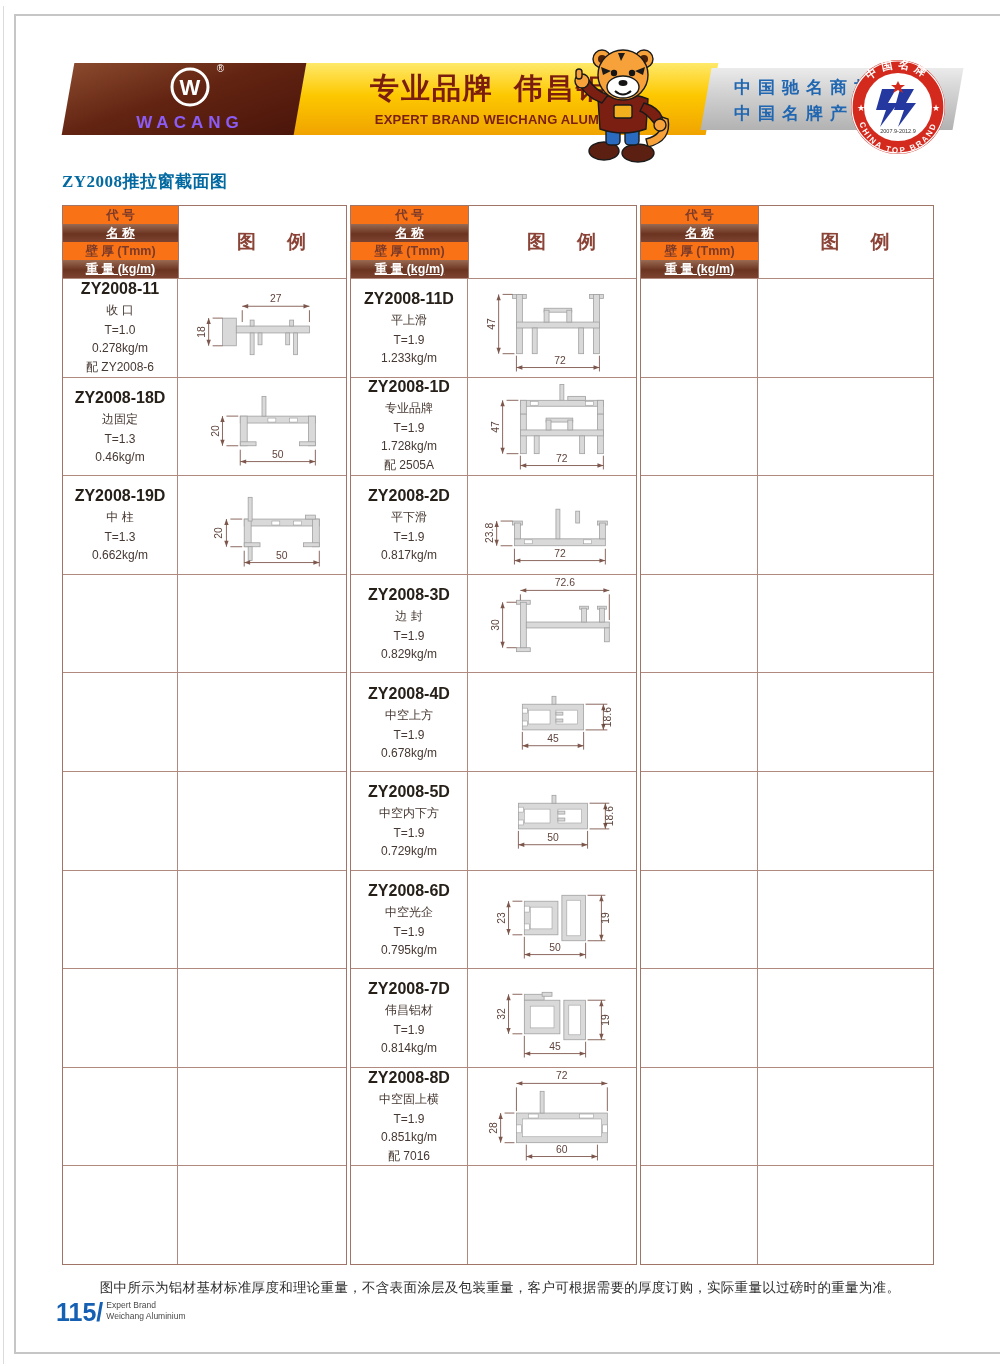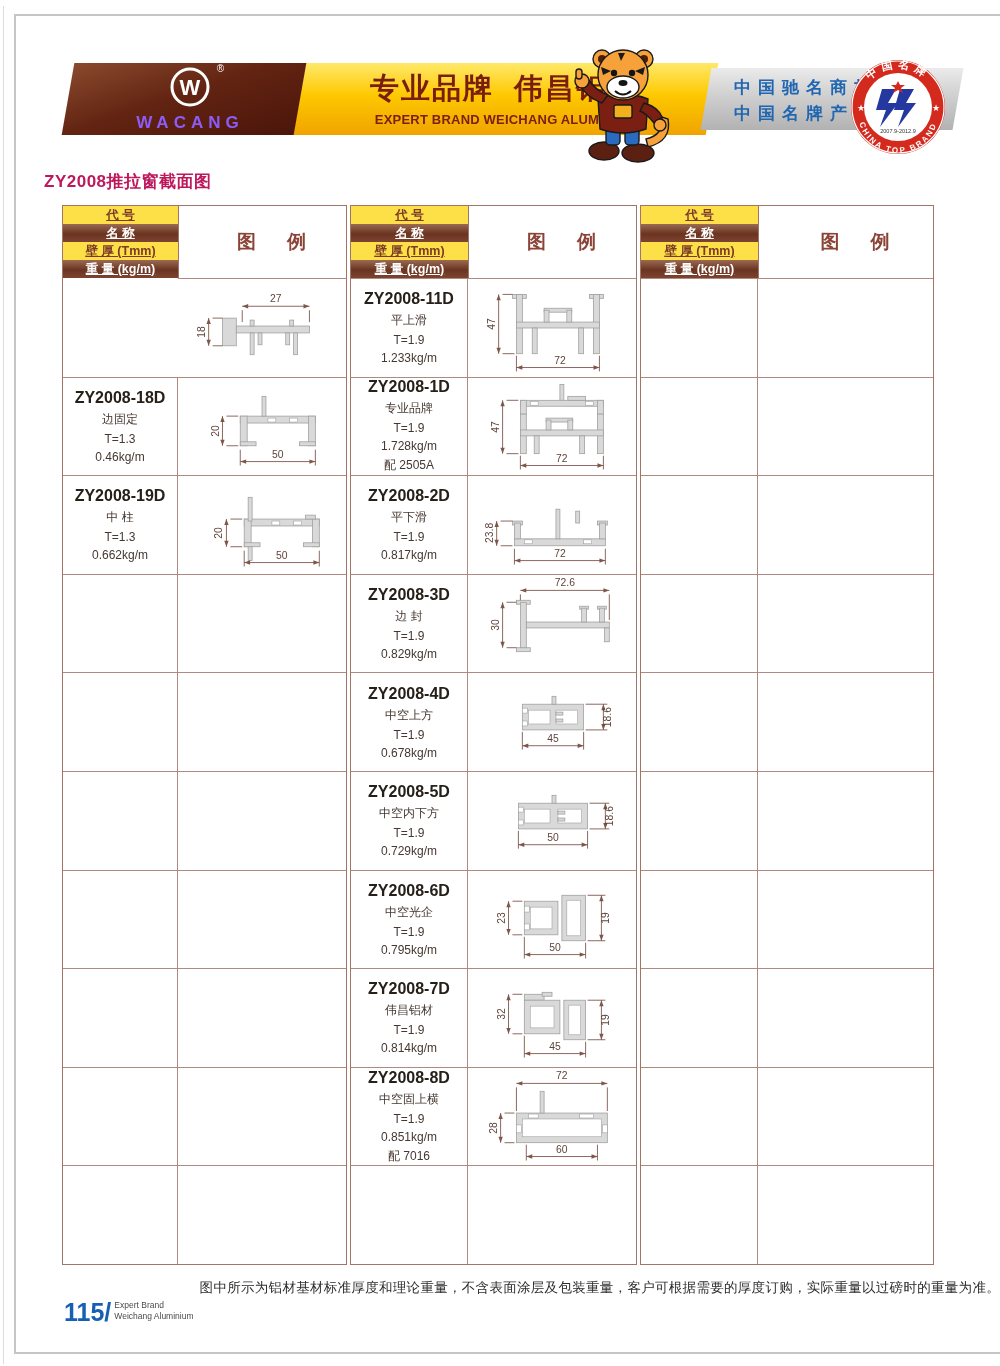--- a/index.html
+++ b/index.html
@@ -22,51 +22,51 @@
   .logo-reg{position:absolute;right:-12px;top:-2px;font-size:10px;color:#fff;}
   .logo-word{font-size:17px;font-weight:bold;letter-spacing:5px;color:#8b5cf6;margin-top:0px;}
   .banner-text{position:absolute;left:256px;top:6px;width:372px;text-align:center;z-index:2;}
   .banner-cn{font-size:29px;font-weight:bold;color:#7b1d0d;letter-spacing:2px;white-space:pre;}
   .banner-en{font-size:13px;font-weight:bold;color:#7b200f;margin-top:3px;letter-spacing:0.2px;}
   .honors{position:absolute;left:672px;top:12px;width:210px;z-index:2;}
   .honor-line{font-size:17px;font-weight:bold;color:#2066b0;letter-spacing:7px;line-height:1.55;white-space:nowrap;}
   .tiger{position:absolute;left:506px;top:-16px;z-index:3;}
   .badge{position:absolute;left:786px;top:-6px;z-index:3;}
   
-  .page-title{position:absolute;left:44px;top:170px;font-size:17px;font-weight:bold;color:#be185d;letter-spacing:0.5px;}
+  .page-title{position:absolute;left:62px;top:170px;font-size:17px;font-weight:bold;color:#0369a1;letter-spacing:0.5px;font-family:Liberation Serif, serif;}
   
   .ptable{position:absolute;top:205px;display:grid;
     grid-template-rows:18px 18px 18px 18px repeat(10,98.6px);
     border:1px solid #a07467;background:#fff;}
   .t1{left:62px;width:283px;grid-template-columns:115px 1fr;}
   .t2{left:350px;width:285px;grid-template-columns:117px 1fr;}
   .t3{left:640px;width:292px;grid-template-columns:117px 1fr;}
   .hc{grid-column:1;display:flex;align-items:center;justify-content:center;
     font-weight:bold;font-size:12.5px;}
-  .hc-white{color:#7b3a2a;background:#fde047;text-decoration:underline;}
+  .hc-white{color:#7b3a2a;background:#f97316;}
   .hc-brown{color:#fff;background:linear-gradient(180deg,#9a6a52 0%,#6b3421 55%,#7c4430 100%);text-decoration:underline;}
   .hc-legend{grid-column:2;grid-row:1 / span 4;border-left:1px solid #a07467;
     display:flex;align-items:center;justify-content:center;
     font-size:19px;font-weight:bold;color:#8a4336;letter-spacing:6px;padding-left:24px;}
   .cell{min-height:0;}
   .info{grid-column:1;border-top:1px solid #b08a7e;border-right:1px solid #b08a7e;
     display:flex;flex-direction:column;align-items:center;justify-content:center;gap:4px;padding:2px 2px;}
   .legend{grid-column:2;border-top:1px solid #b08a7e;display:flex;align-items:center;justify-content:center;}
   .p-code{font-size:16px;font-weight:bold;color:#262019;}
   .p-line{font-size:12px;color:#453731;}
   
   .pf{fill:#d9d9d9;stroke:#a0a0a0;stroke-width:0.8;}
   .cut{fill:#ffffff;stroke:#a0a0a0;stroke-width:0.6;}
   .dl{stroke:#7d564c;stroke-width:0.9;fill:none;}
   .ar{fill:#7d564c;}
   .dt{fill:#5f443c;font-size:10.5px;font-family:"Liberation Sans","DejaVu Sans",sans-serif;}
   
-  .foot-note{position:absolute;left:0;top:1279px;width:100%;text-align:right;
+  .foot-note{position:absolute;left:0;top:1279px;width:100%;text-align:center;
     font-size:13.5px;color:#2c2c2c;letter-spacing:0.3px;}
-  .page-num{position:absolute;left:64px;top:1300px;display:flex;align-items:flex-start;}
+  .page-num{position:absolute;left:56px;top:1300px;display:flex;align-items:flex-start;}
   .page-num-big{font-size:25px;font-weight:bold;color:#1560b2;line-height:1;}
   .page-num-small{font-size:8.5px;color:#4a4a4a;line-height:1.25;margin-left:3px;}
 </style>
 </head>
 <body>
 
 <div class="outer-line"></div>
 <div class="page-frame"></div>
 
 <div class="header">
@@ -152,20 +152,27 @@
 
 <div class="page-title">ZY2008推拉窗截面图</div>
 
 <div class="ptable t1">
   <div class="hc hc-white">代 号</div>
   <div class="hc hc-brown">名 称</div>
   <div class="hc hc-white">壁 厚 (Tmm)</div>
   <div class="hc hc-brown">重 量 (kg/m)</div>
   <div class="hc-legend">图　例</div>
 
+  <div class="cell info">
+    <div class="p-code">ZY2008-11</div>
+    <div class="p-line">收 口</div>
+    <div class="p-line">T=1.0</div>
+    <div class="p-line">0.278kg/m</div>
+    <div class="p-line">配 ZY2008-6</div>
+  </div>
   <div class="cell legend">
     <svg width="166" height="96" viewBox="0 0 168 96">
       <rect class="pf" x="44" y="38" width="14" height="28"></rect>
       <rect class="pf" x="58" y="46" width="74" height="7"></rect>
       <rect class="pf" x="72" y="40" width="4" height="6"></rect>
         <rect class="pf" x="112" y="40" width="4" height="6"></rect>
       <rect class="pf" x="72" y="53" width="4" height="22"></rect>
         <rect class="pf" x="80" y="53" width="4" height="12"></rect>
       <rect class="pf" x="108" y="53" width="4" height="12"></rect>
         <rect class="pf" x="116" y="53" width="4" height="22"></rect>

